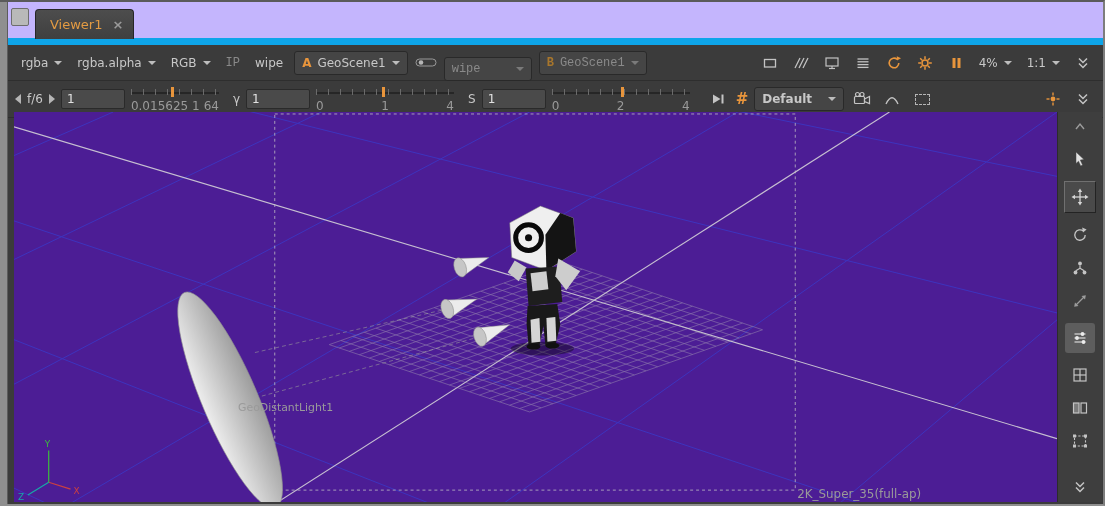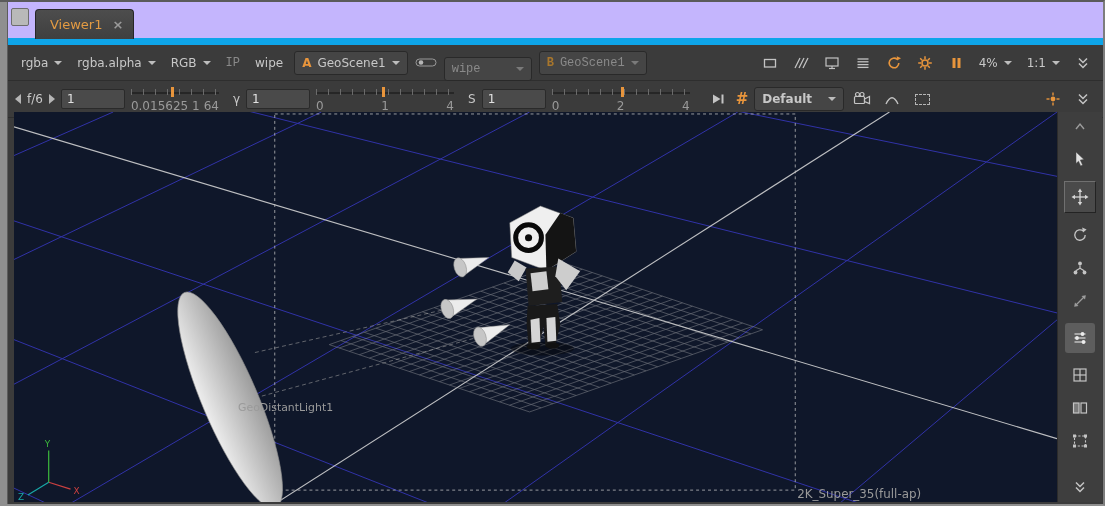--- a/index.html
+++ b/index.html
@@ -37,21 +37,21 @@
   .slider .track{position:absolute;left:0;right:0;top:7px;height:2px;background:#262626;}
   .slider .ticks{position:absolute;left:0;right:0;top:4px;height:6px;
                  background:repeating-linear-gradient(to right,#6b6b6b 0 1px,transparent 1px 12px);}
   .slider .handle{position:absolute;top:2px;width:3px;height:10px;background:#e8953c;}
   .slider .labels{position:absolute;left:0;right:0;top:15px;display:flex;justify-content:space-between;
                   font-size:12px;color:#9a9a9a;line-height:1;}
   .hash{color:#e8953c;font-weight:bold;font-size:15px;}
   .roi-box{width:13px;height:9px;border:1px dashed #b5b5b5;}
   .push-right{margin-left:auto;}
   
-  .viewport{position:absolute;left:7px;top:110px;right:46px;bottom:2px;background:#0f172a;overflow:hidden;cursor:crosshair;}
+  .viewport{position:absolute;left:7px;top:110px;right:46px;bottom:2px;background:#4c1d95;overflow:hidden;cursor:crosshair;}
   .vp-svg{width:100%;height:100%;display:block;}
   
   .sidebar{position:absolute;right:1px;top:110px;width:45px;bottom:2px;background:#3e3e3e;border-left:1px solid #2c2c2c;
            display:flex;flex-direction:column;align-items:center;gap:11px;padding-top:3px;box-sizing:border-box;}
   .side-item{width:24px;height:22px;display:flex;align-items:center;justify-content:center;cursor:pointer;}
   .side-btn{width:30px;height:30px;background:#4a4a4a;border-top:1px solid #707070;border-left:1px solid #707070;
             border-right:1px solid #232323;border-bottom:1px solid #232323;display:flex;align-items:center;justify-content:center;cursor:pointer;}
   .side-hl{width:30px;height:30px;background:#5d5d5d;border-radius:3px;display:flex;align-items:center;justify-content:center;cursor:pointer;}
   .spacer{flex:1;}
   svg{display:block;}

